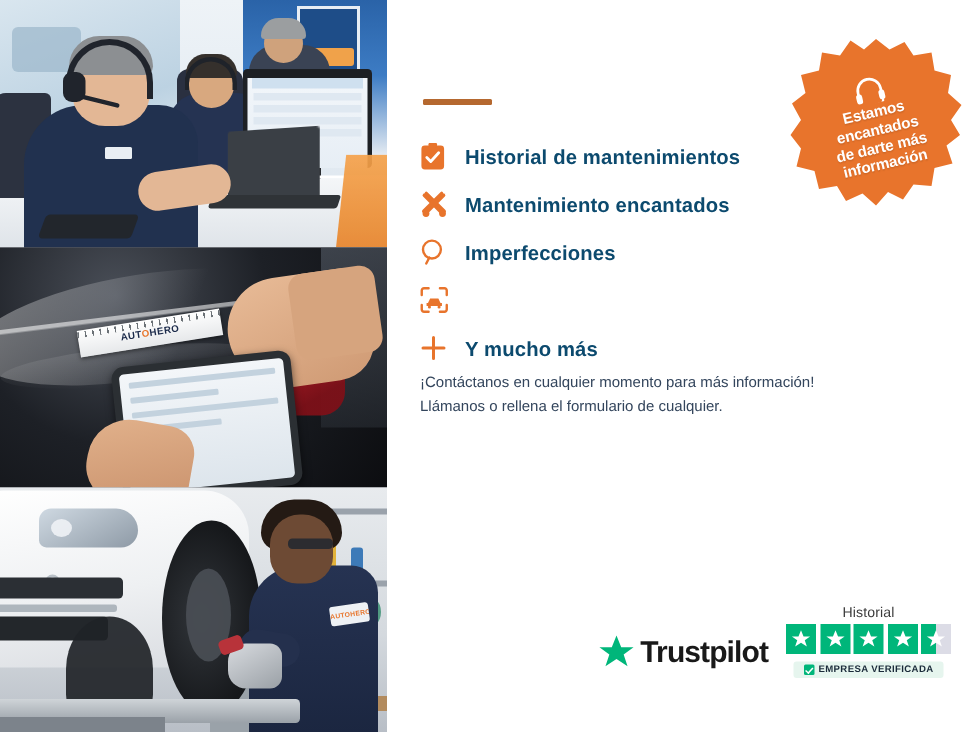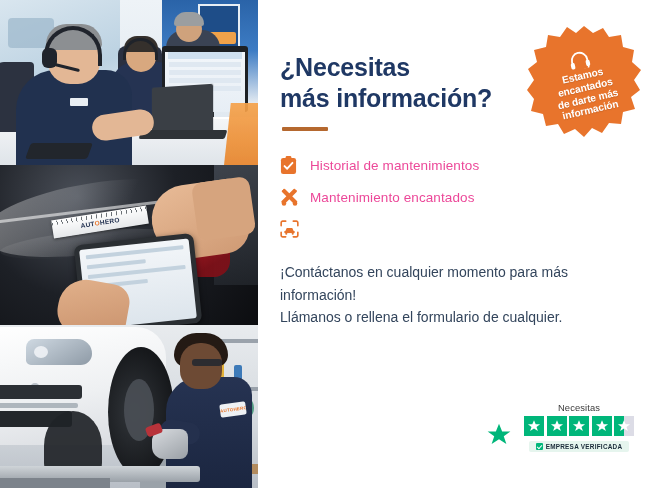--- a/index.html
+++ b/index.html
@@ -399,27 +399,26 @@
   .features { list-style: none; }
   .feature {
     display: flex; align-items: center;
     height: 32px; margin-bottom: 0px;
   }
   .feature-icon {
     width: 30px; flex: 0 0 30px;
     display: flex; align-items: center; justify-content: flex-start;
   }
   .feature-label {
-    font-size: 13.5px; color: #ec4899; font-weight: 400;
+    font-size: 13.5px; color: #0c4a6e; font-weight: 700;
     letter-spacing: .1px;
   }
 
   .contact {
-    margin-top: 16px;
-    font-size: 14px; color: #33455c; line-height: 1.62;
+    font-size: 10px; color: #33455c; line-height: 1.62;
     max-width: 350px;
   }
 
   
   .badge-wrap {
     position: absolute; right: 8px; top: 24px;
     width: 116px; height: 116px;
   }
   .badge-svg { position: absolute; inset: 0; }
   .badge-inner {
@@ -577,24 +576,20 @@
       <div class="p3-arm"></div>
       <div class="p3-glove"></div>
       <div class="p3-tool"></div>
       <div class="p3-lift"></div>
       <div class="p3-lift2"></div>
     </div>
   </div>
 
   <div class="content">
 
-    <h1 class="title">
-      <span>¿Necesitas</span><br>
-      <span>más información?</span>
-    </h1>
     <div class="title-rule"></div>
 
     <div class="badge-wrap">
       <svg class="badge-svg" viewBox="0 0 116 116">
         <path d="M58 2 L67 9 L77 4 L83 13 L95 11 L97 23 L108 26 L106 38 L115 46 L108 56 L114 66 L105 73 L109 85 L97 88 L95 100 L83 99 L76 109 L66 104 L58 113 L49 105 L38 110 L32 100 L20 102 L17 90 L5 87 L8 75 L1 66 L8 56 L2 45 L11 38 L8 26 L20 23 L22 11 L34 13 L41 3 L50 9 Z" fill="#e8742c"></path>
       </svg>
       <div class="badge-inner">
         <svg class="badge-headset" width="21" height="18" viewBox="0 0 24 20">
           <path d="M3.2 12.5 V10 a8.8 8.8 0 0 1 17.6 0 v2.5" fill="none" stroke="#ffffff" stroke-width="2.1" stroke-linecap="round"></path>
           <rect x="1" y="11.2" width="4.6" height="7.4" rx="2.1" fill="#ffffff"></rect>
@@ -628,52 +623,70 @@
             <path d="M16.6 3.4 L4 16 M15.2 2 L2.6 14.6" stroke="#e8742c" stroke-width="2.4" stroke-linecap="round"></path>
             <path d="M2.2 2.2 L6 2.6 L5.6 6.4 Z" fill="#e8742c"></path>
             <path d="M17.8 2.2 L14 2.6 L14.4 6.4 Z" fill="#e8742c"></path>
             <circle cx="4.2" cy="16.2" r="2.4" fill="#e8742c"></circle>
             <circle cx="15.8" cy="16.2" r="2.4" fill="#e8742c"></circle>
           </svg>
         </span>
         <span class="feature-label">Mantenimiento encantados</span>
       </li>
 
+      <li class="feature">
+        <span class="feature-icon">
+          <svg width="18" height="18" viewBox="0 0 19 19">
+            <circle cx="8.4" cy="7.8" r="6.3" fill="none" stroke="#e8742c" stroke-width="1.7"></circle>
+            <path d="M6.6 13.4 L4.4 17.6" stroke="#e8742c" stroke-width="1.7" stroke-linecap="round"></path>
+          </svg>
+        </span>
+        <span class="feature-label">Imperfecciones</span>
+      </li>
 
       <li class="feature">
         <span class="feature-icon">
           <svg width="19" height="18" viewBox="0 0 20 19">
             <path d="M1.2 6 V2.8 a1.6 1.6 0 0 1 1.6 -1.6 H6" fill="none" stroke="#e8742c" stroke-width="1.7" stroke-linecap="round"></path>
             <path d="M18.8 6 V2.8 a1.6 1.6 0 0 0 -1.6 -1.6 H14" fill="none" stroke="#e8742c" stroke-width="1.7" stroke-linecap="round"></path>
             <path d="M1.2 13 V16.2 a1.6 1.6 0 0 0 1.6 1.6 H6" fill="none" stroke="#e8742c" stroke-width="1.7" stroke-linecap="round"></path>
             <path d="M18.8 13 V16.2 a1.6 1.6 0 0 1 -1.6 1.6 H14" fill="none" stroke="#e8742c" stroke-width="1.7" stroke-linecap="round"></path>
             <path d="M4.6 11.6 h10.8 v2.2 h-10.8 z" fill="#e8742c"></path>
             <path d="M5.6 11.6 l1.5 -3.1 h5.8 l1.5 3.1 z" fill="#e8742c"></path>
             <circle cx="6.6" cy="14.4" r="1.1" fill="#e8742c"></circle>
             <circle cx="13.4" cy="14.4" r="1.1" fill="#e8742c"></circle>
           </svg>
         </span>
       </li>
 
+      <li class="feature">
+        <span class="feature-icon">
+          <svg width="18" height="18" viewBox="0 0 18 18">
+            <path d="M9 2 V16 M2 9 H16" stroke="#e8742c" stroke-width="2" stroke-linecap="round"></path>
+          </svg>
+        </span>
+        <span class="feature-label">Y mucho más</span>
+      </li>
     </ul>
 
     <p class="contact">
       <span>¡Contáctanos en cualquier momento para más información!</span><br>
       <span>Llámanos o rellena el formulario de cualquier.</span>
     </p>
 
     <div class="tp">
       <div class="tp-logo">
         <svg width="26" height="26" viewBox="0 0 24 24">
           <path d="M12 1.6 L14.9 8.7 L22.5 8.7 L16.4 13.2 L18.8 20.4 L12 16 L5.2 20.4 L7.6 13.2 L1.5 8.7 L9.1 8.7 Z" fill="#00b67a"></path>
         </svg>
+        <span class="tp-logo-text">Trustpilot</span>
       </div>
 
       <div class="tp-right">
-        <div class="tp-excel">Necesitas</div>
+        <div class="tp-excel">Historial</div>
 
         <div class="tp-stars">
           <span class="tp-star">
             <svg width="14" height="14" viewBox="0 0 24 24">
                 <path d="M12 2 L14.9 9 L22.4 9 L16.3 13.5 L18.7 20.6 L12 16.2 L5.3 20.6 L7.7 13.5 L1.6 9 L9.1 9 Z" fill="#fff"></path>
               </svg>
           </span>
           <span class="tp-star">
             <svg width="14" height="14" viewBox="0 0 24 24">
                 <path d="M12 2 L14.9 9 L22.4 9 L16.3 13.5 L18.7 20.6 L12 16.2 L5.3 20.6 L7.7 13.5 L1.6 9 L9.1 9 Z" fill="#fff"></path>

